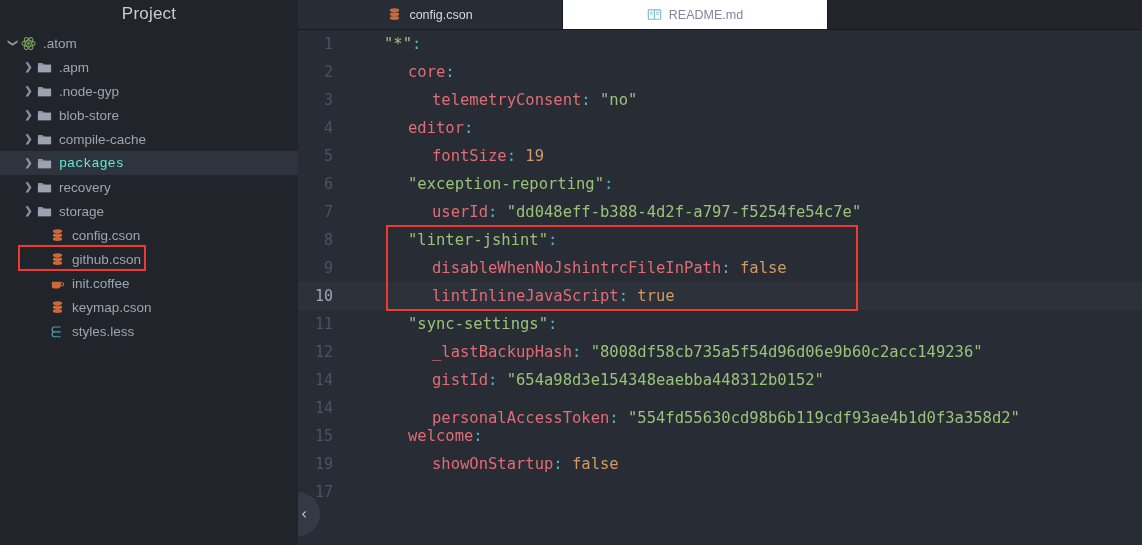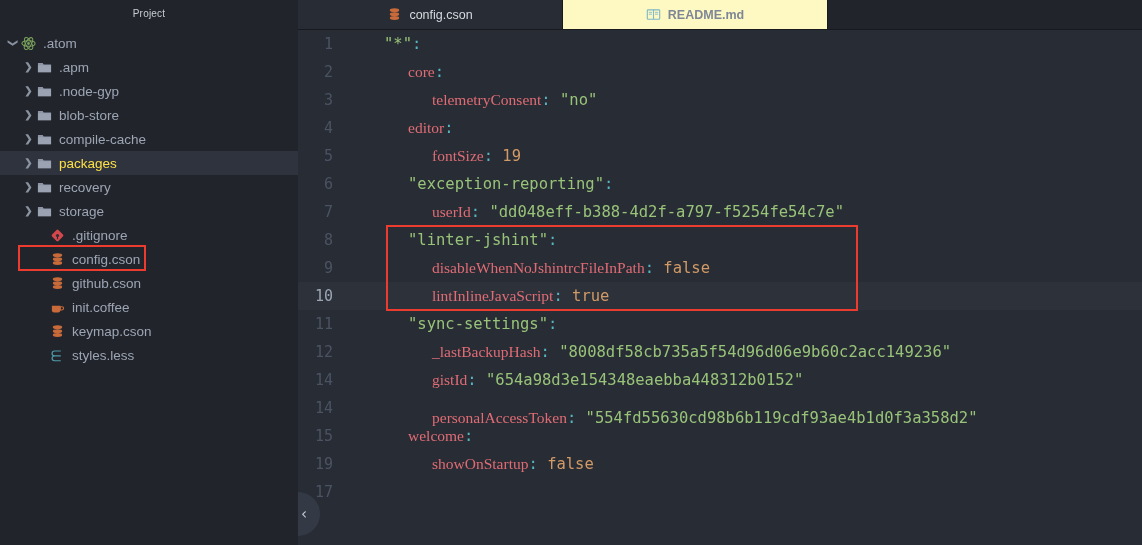--- a/index.html
+++ b/index.html
@@ -28,37 +28,37 @@
     position: relative;
     flex: 0 0 298px;
     overflow: hidden;
   }
 
   .sidebar-header {
     height: 28px;
     line-height: 28px;
     text-align: center;
     color: #c8ccd4;
-    font-size: 10px;
+    font-size: 17px;
     letter-spacing: 0.2px;
   }
 
   .tree { padding-top: 3px; }
 
   .tree-row {
     height: 24px;
     display: flex;
     align-items: center;
     color: #9da5b4;
     font-size: 13.5px;
     white-space: nowrap;
     position: relative;
   }
   .tree-row.selected { background: #2f333d; color: #d7dae0; }
-  .tree-row.selected .row-label { color: #fde047; }
+  .tree-row.selected .row-label { color: #5eead4; font-family: Liberation Mono, monospace; }
 
   .twisty {
     width: 13px;
     flex: 0 0 13px;
     text-align: center;
     color: #8a93a2;
     font-size: 10px;
     line-height: 1;
     display: inline-block;
   }
@@ -105,21 +105,21 @@
     gap: 7px;
     font-size: 12.5px;
     color: #9da5b4;
     border-right: 1px solid #181a1f;
     position: relative;
   }
   .tab.active {
     background: #282c34;
     color: #d7dae0;
   }
-  .tab.inactive { background: #fef9c3; color: #7f8796; font-weight: bold; }
+  .tab.inactive { background: #ffffff; color: #7f8796; }
 
   .tab-spacer {
     flex: 1 1 auto;
     background: #21252b;
     border-bottom: 0;
   }
 
   
   .editor {
     position: relative;
@@ -150,21 +150,21 @@
     user-select: none;
   }
   .code-line.cursor-line .gutter-num { color: #9da5b4; }
 
   .code-text {
     padding-left: 48px;
     white-space: pre;
   }
 
   
-  .k   { color: #e06c75; font-family: Liberation Serif, serif; }  
+  .k   { color: #e06c75; }  
   .s   { color: #98c379; }  
   .p   { color: #56b6c2; }  
   .n   { color: #d19a66; }  
 
   
   .annot-box {
     position: absolute;
     border: 2px solid #ee3b30;
     pointer-events: none;
     z-index: 12;
@@ -282,31 +282,20 @@
         </div>
         <div class="tree-row d1">
           <span class="twisty" style="font-weight: 700;">❯</span>
           <span class="icon-wrap">
             <svg width="15" height="15" viewBox="0 0 16 16">
               <path d="M1 3.2h5l1.2 1.6H15v8.2H1z" fill="#8d95a5"></path>
               <path d="M1 5.6h14v7.4H1z" fill="#9ba3b2"></path>
             </svg>
           </span>
           <span class="row-label">storage</span>
-        </div>
-        <div class="tree-row d1b">
-          <span class="twisty"></span>
-          <span class="icon-wrap">
-            <svg width="15" height="15" viewBox="0 0 16 16">
-              <rect x="3.2" y="3.2" width="9.6" height="9.6" rx="1.4" fill="#d5474a" transform="rotate(45 8 8)"></rect>
-              <circle cx="8" cy="8" r="1.7" fill="#2b2f38"></circle>
-              <rect x="7.4" y="8" width="1.2" height="4" fill="#2b2f38"></rect>
-            </svg>
-          </span>
-          <span class="row-label">.gitignore</span>
         </div>
         <div class="tree-row d1b">
           <span class="twisty"></span>
           <span class="icon-wrap">
             <svg width="15" height="15" viewBox="0 0 16 16">
               <ellipse cx="8" cy="3.5" rx="5" ry="2.1" fill="#c96a3a"></ellipse>
               <ellipse cx="8" cy="7.6" rx="5" ry="2.1" fill="#c96a3a"></ellipse>
               <ellipse cx="8" cy="11.7" rx="5" ry="2.1" fill="#c96a3a"></ellipse>
             </svg>
           </span>

